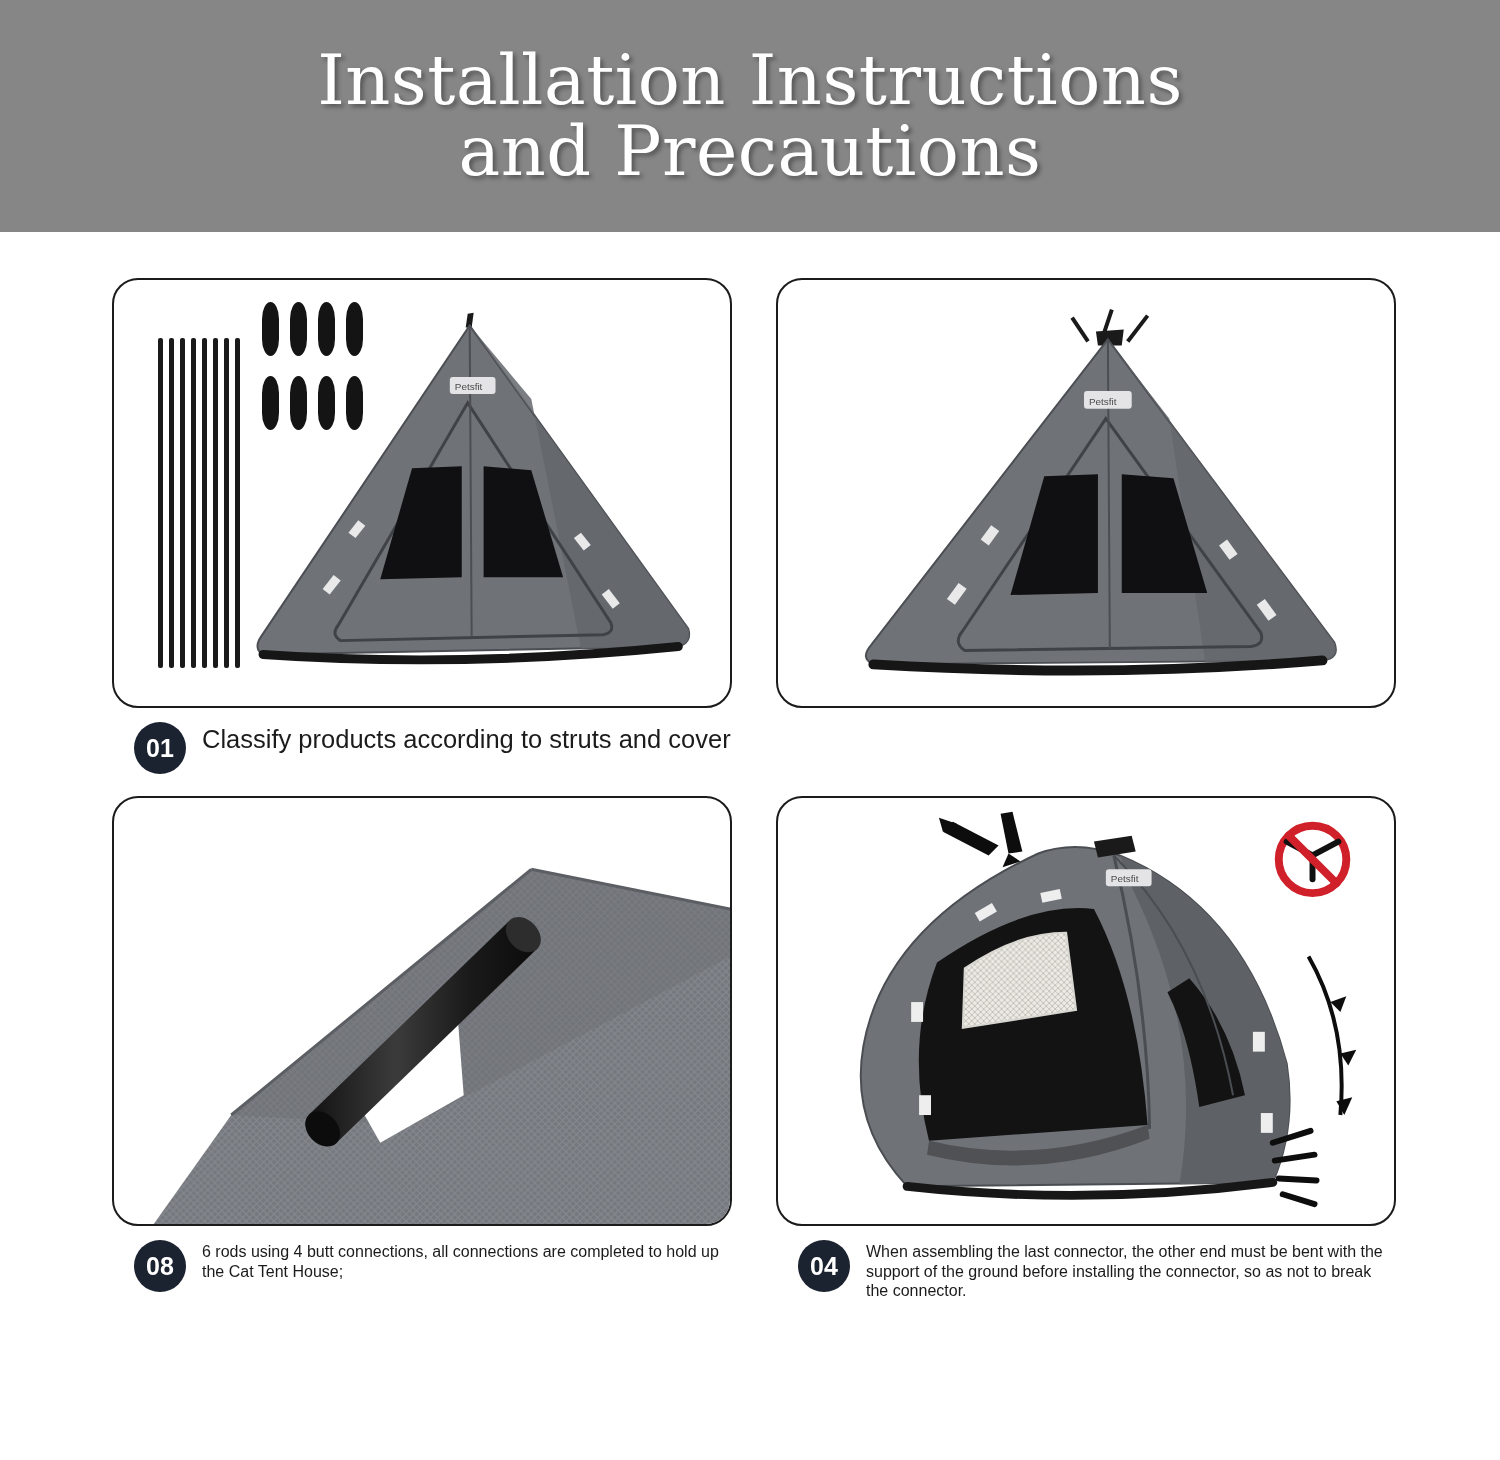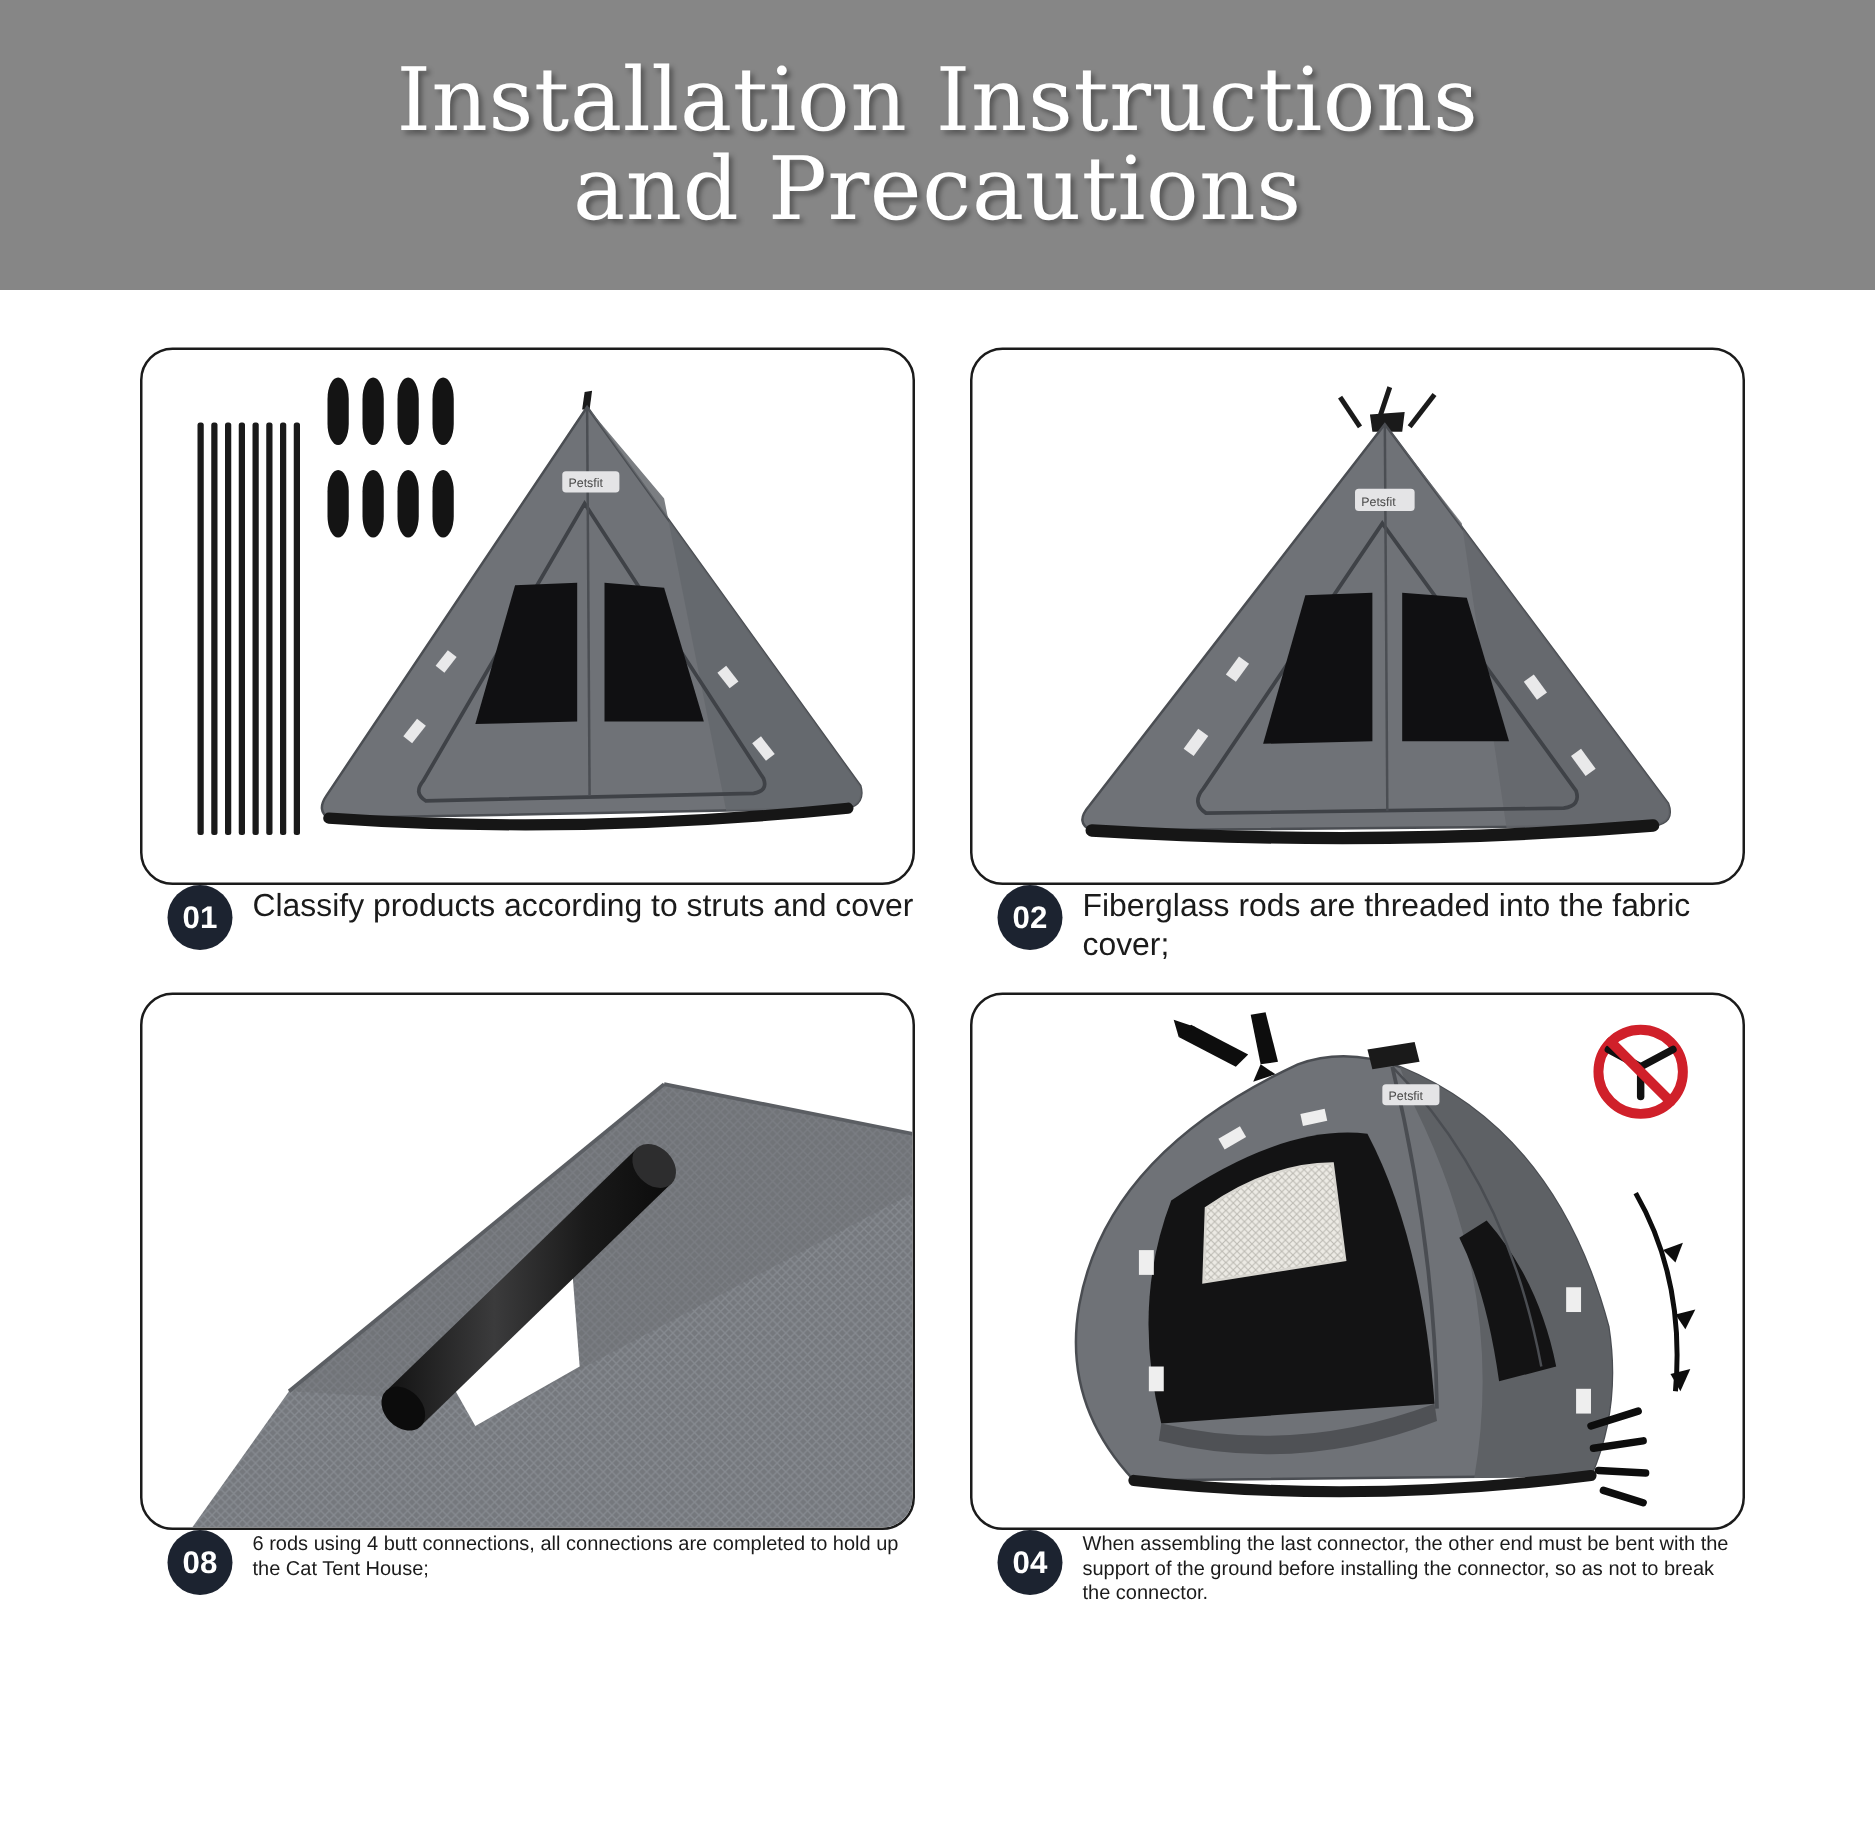--- a/index.html
+++ b/index.html
@@ -58,20 +58,21 @@
     position: relative;
     overflow: hidden;
     background: #ffffff;
   }
   .panel.tall {
     height: 430px;
   }
   .caption {
     display: flex;
     align-items: flex-start;
+    margin-top: 14px;
     padding-left: 22px;
   }
   .badge {
     flex: 0 0 auto;
     width: 52px;
     height: 52px;
     border-radius: 50%;
     background: #1c2330;
     color: #ffffff;
     font-size: 25px;
@@ -231,24 +232,20 @@
         <rect x="204" y="262" width="18" height="10" fill="#e9e9ea" transform="rotate(-54 204 262)"></rect>
         <rect x="452" y="262" width="18" height="10" fill="#e9e9ea" transform="rotate(54 452 262)"></rect>
         <rect x="170" y="322" width="20" height="10" fill="#e9e9ea" transform="rotate(-54 170 322)"></rect>
         <rect x="490" y="322" width="20" height="10" fill="#e9e9ea" transform="rotate(54 490 322)"></rect>
 
         <rect x="308" y="112" width="48" height="18" rx="3" fill="#e4e4e6"></rect>
         <text x="313" y="126" font-size="10" fill="#4a4a4a" font-family="Liberation Sans, sans-serif">Petsfit</text>
       </svg>
     </div>
 
-    <div class="caption">
-      <div class="badge">02</div>
-      <div class="caption-text">Fiberglass rods are threaded into the fabric cover;</div>
-    </div>
   </div>
 
   <div class="step">
     <div class="panel tall">
       <svg class="art-svg" viewBox="0 0 620 430" preserveAspectRatio="none">
         <defs>
           <pattern id="weave" width="7" height="7" patternUnits="userSpaceOnUse">
             <rect width="7" height="7" fill="#75787d"></rect>
             <path d="M0 0 L7 7 M7 0 L0 7" stroke="#868a90" stroke-width="1.1"></path>
           </pattern>

